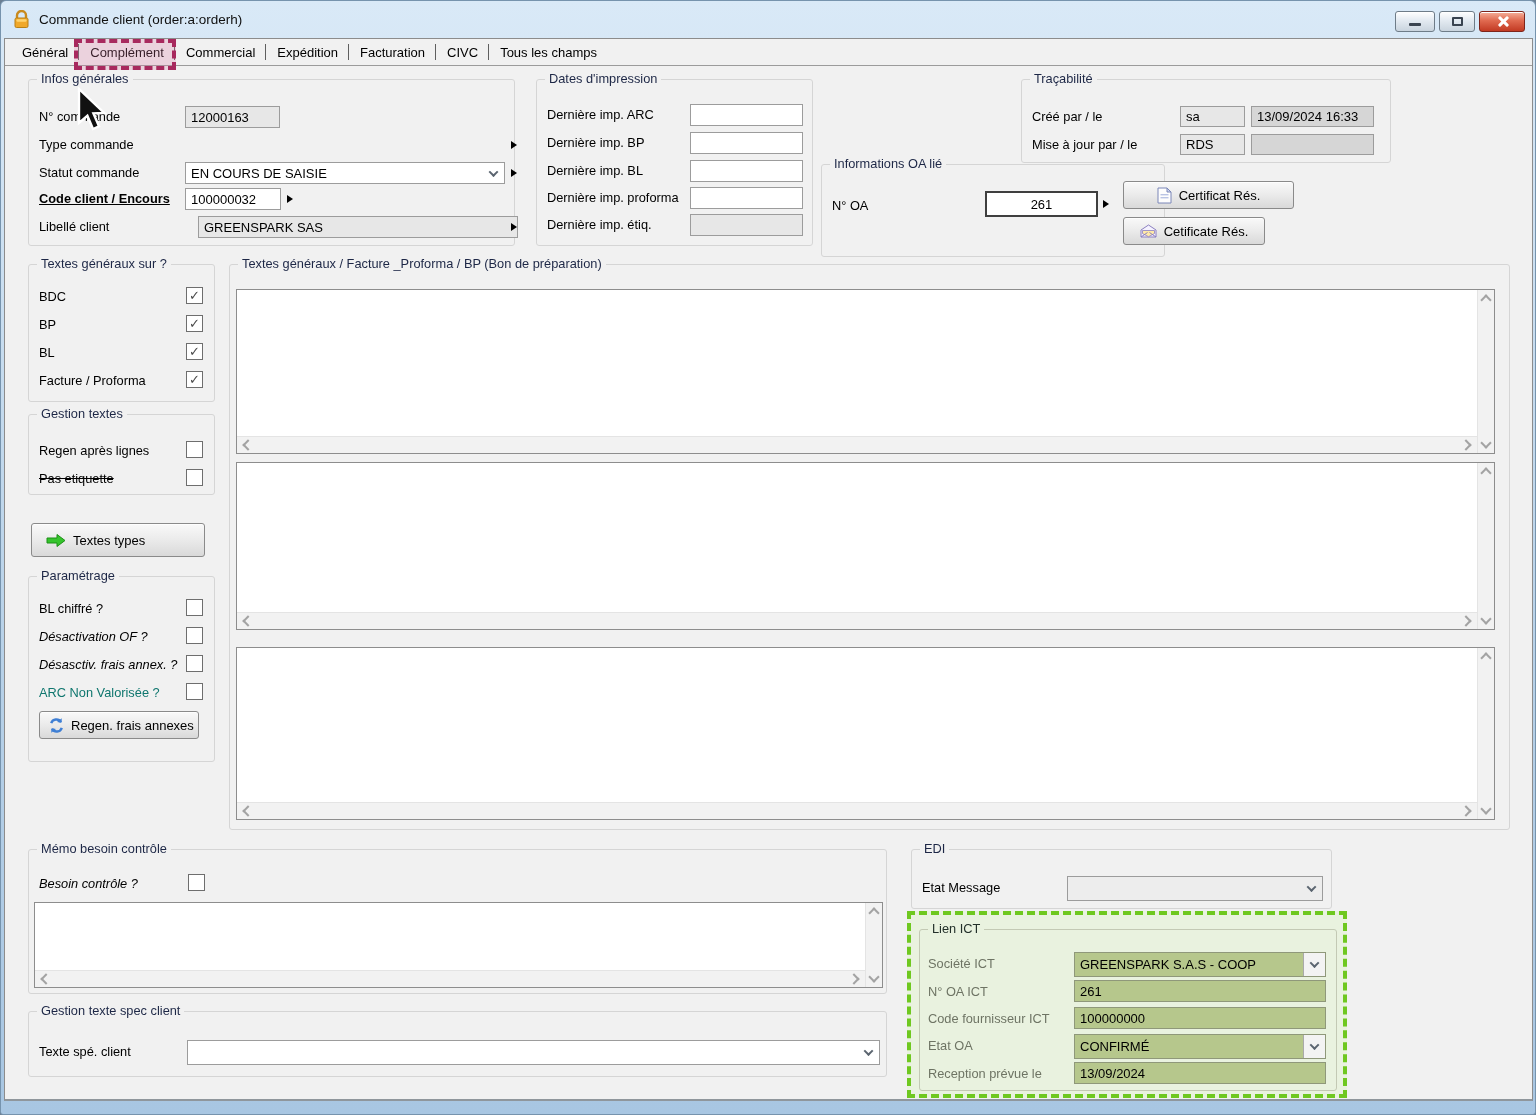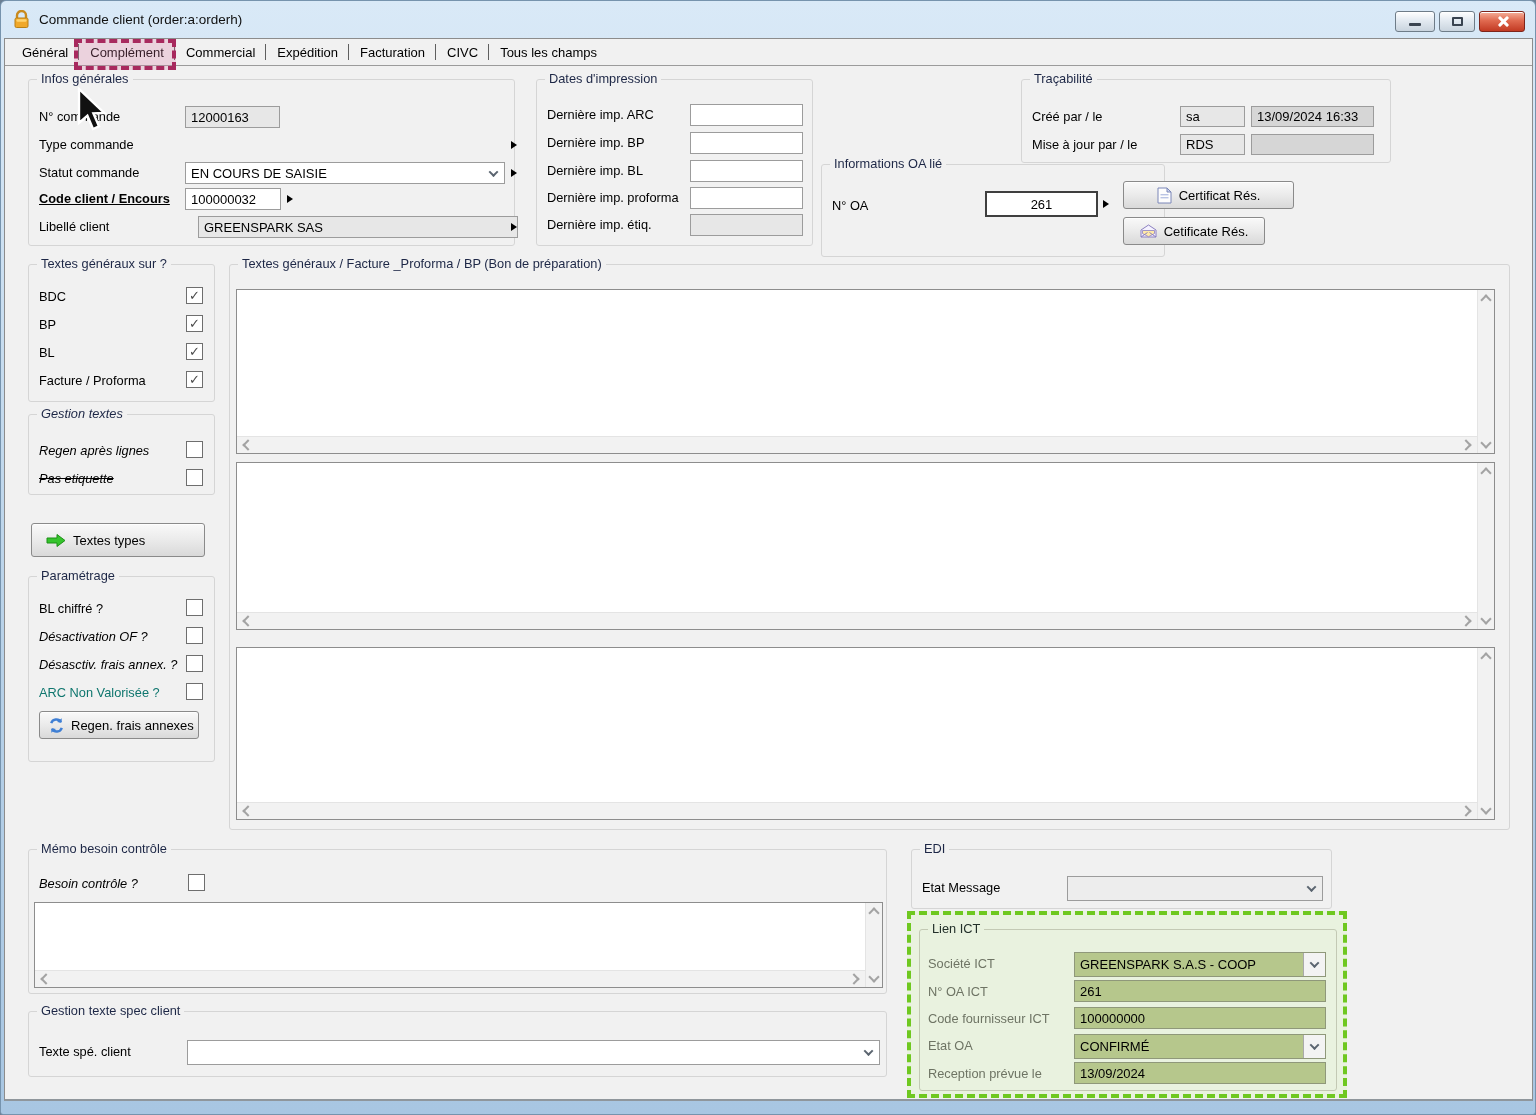--- a/index.html
+++ b/index.html
@@ -203,21 +203,21 @@
       <span class="lbl" style="left:10px;top:80px;">BL</span>
       <div class="cb" style="left:157px;top:78px;">
           <span>✓</span>
         </div>
       <span class="lbl" style="left:10px;top:108px;">Facture / Proforma</span>
       <div class="cb" style="left:157px;top:106px;">
           <span>✓</span>
         </div>
     </div>
 
-    <div class="grp" style="left:23px;top:375px;width:187px;height:81px;font-style:italic;">
+    <div class="grp" style="left:23px;top:375px;width:187px;height:81px;">
       <span class="gt">Gestion textes</span>
       <span class="lbl" style="left:10px;top:28px;">Regen après lignes</span>
       <div class="cb" style="left:157px;top:26px;">
           <span></span>
         </div>
       <span class="lbl strike" style="left:10px;top:56px;">Pas etiquette</span>
       <div class="cb" style="left:157px;top:54px;">
           <span></span>
         </div>
     </div>

